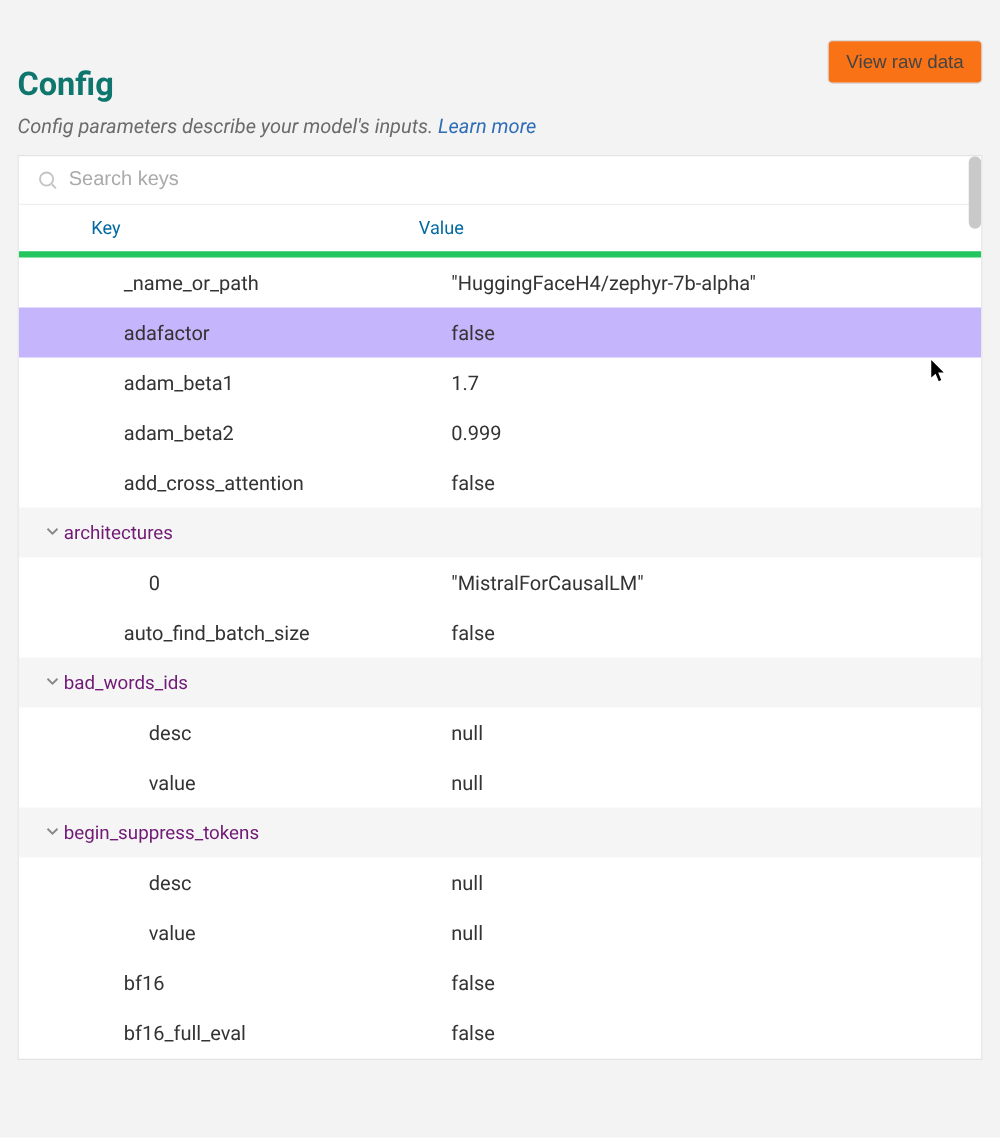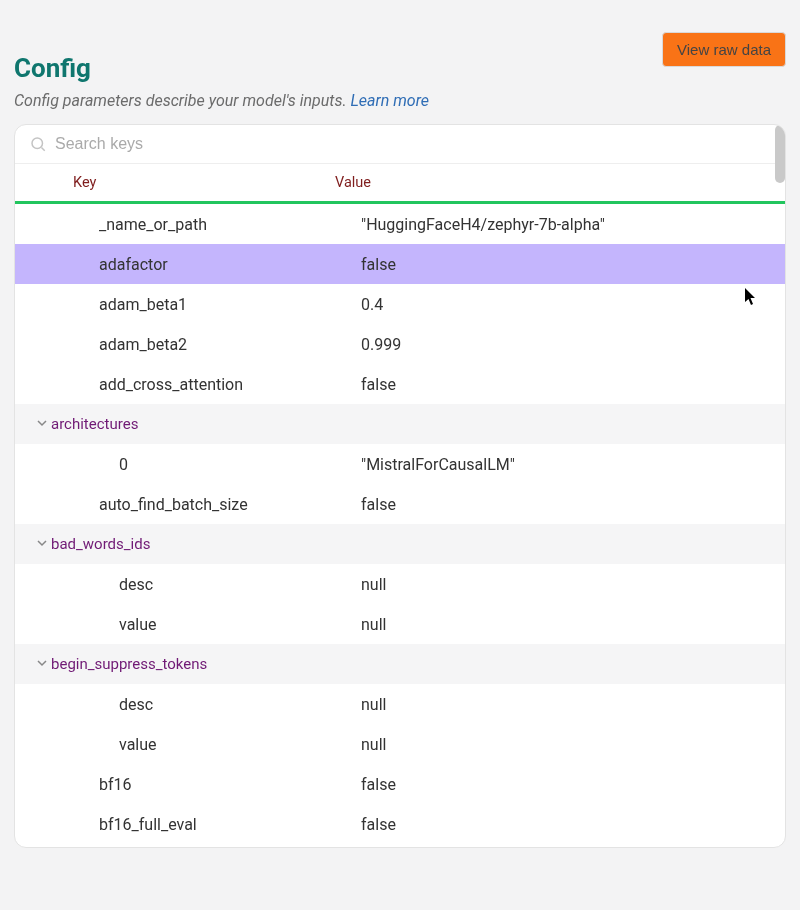--- a/index.html
+++ b/index.html
@@ -41,21 +41,21 @@
   }
   .subtitle a {
     color: #2f6db5;
     text-decoration: none;
     font-style: italic;
   }
   .panel {
     margin: 0 14px;
     background: #fff;
     border: 1px solid #e3e3e3;
-    border-radius: 12px;
+    border-radius: 0;
     height: 724px;
     position: relative;
     overflow: hidden;
   }
   .search-wrap {
     display: flex;
     align-items: center;
     padding: 10px 14px;
     border-bottom: 1px solid #eee;
   }
@@ -67,23 +67,23 @@
     border: none;
     outline: none;
     font-size: 16px;
     color: #333;
     width: 100%;
   }
   .search-input::placeholder { color: #aaa; }
   .thead {
     display: flex;
     font-size: 14.5px;
-    color: #7f1d1d;
+    color: #0369a1;
     padding: 10px 0;
-    border-bottom: 3px solid #22c55e;
+    border-bottom: 5px solid #22c55e;
     align-items: flex-end;
   }
   .col-key { width: 320px; padding-left: 58px; }
   .col-val { flex: 1; }
   .rows {
     overflow-y: auto;
     
   }
   .row {
     display: flex;
@@ -174,21 +174,21 @@
         <div class="val">"HuggingFaceH4/zephyr-7b-alpha"</div>
       </div>
       <div class="row depth-0 alt">
         <span class="caret"></span>
         <div class="key">adafactor</div>
         <div class="val">false</div>
       </div>
       <div class="row depth-0">
         <span class="caret"></span>
         <div class="key">adam_beta1</div>
-        <div class="val">0.4</div>
+        <div class="val">1.7</div>
       </div>
       <div class="row depth-0">
         <span class="caret"></span>
         <div class="key">adam_beta2</div>
         <div class="val">0.999</div>
       </div>
       <div class="row depth-0">
         <span class="caret"></span>
         <div class="key">add_cross_attention</div>
         <div class="val">false</div>

